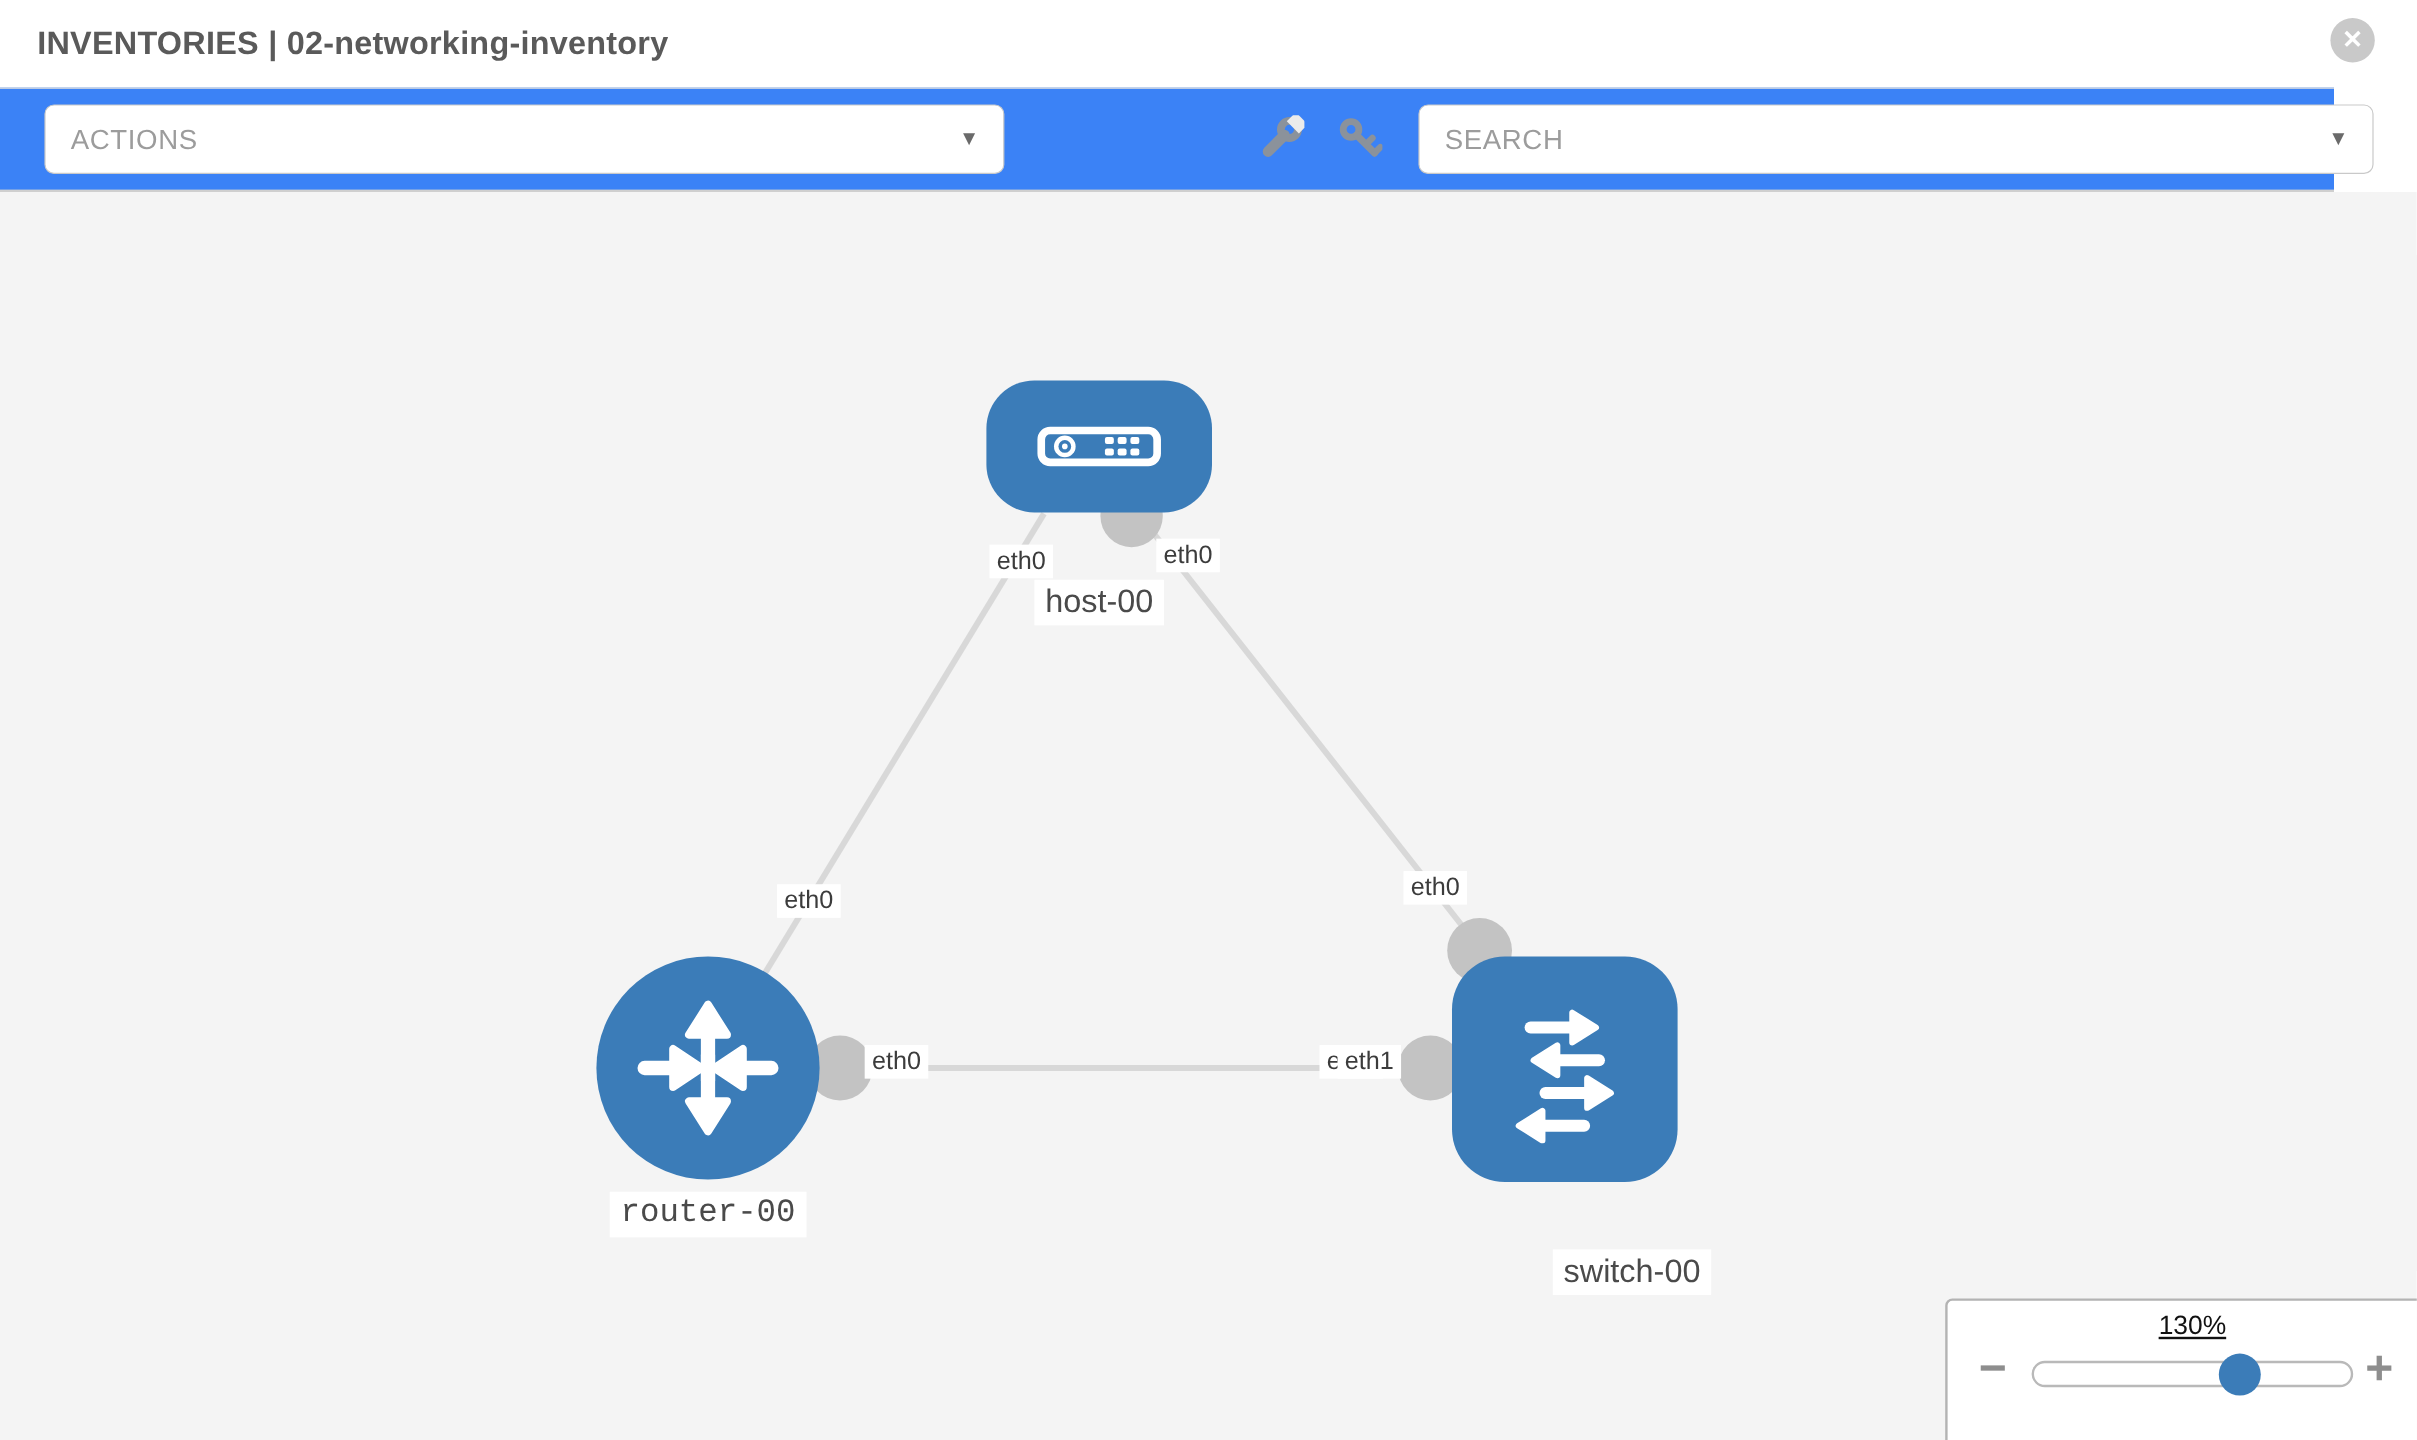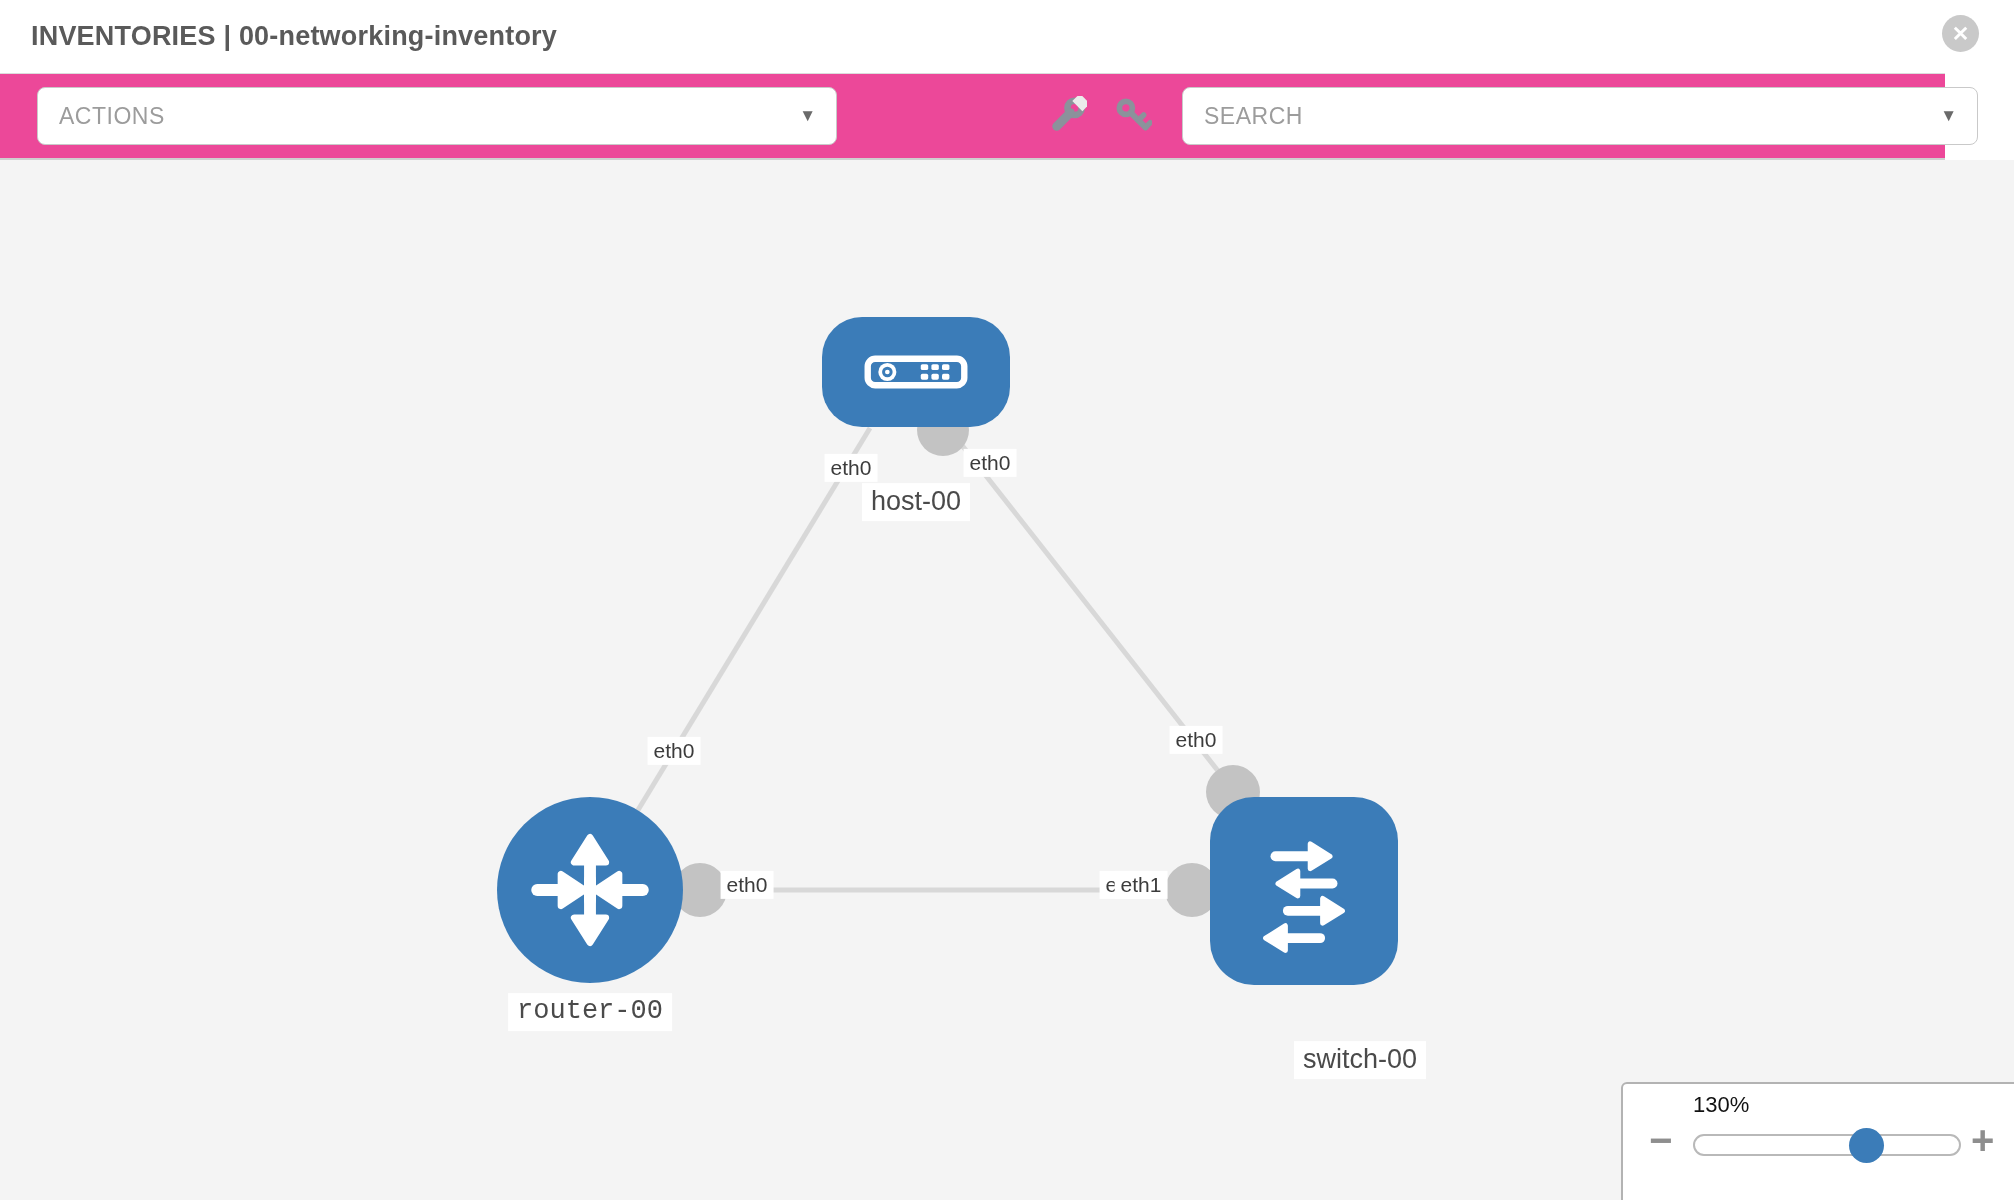--- a/index.html
+++ b/index.html
@@ -9,21 +9,21 @@
 
   
   .header { position:absolute; left:0; top:0; width:2014px; height:73px; background:#ffffff; }
   .header .title { position:absolute; left:31px; top:0; height:73px; display:flex; align-items:center;
     font-size:27px; font-weight:bold; color:#5a5a5a; letter-spacing:0.2px; }
   .close-btn { position:absolute; left:1942px; top:15px; width:37px; height:37px; border-radius:50%;
     background:#c9c9c9; display:flex; align-items:center; justify-content:center; cursor:pointer; }
   .close-btn span { color:#ffffff; font-size:21px; font-weight:bold; line-height:1; }
 
   
-  .toolbar { position:absolute; left:0; top:73px; width:1945px; height:87px; background:#ec4899;
+  .toolbar { position:absolute; left:0; top:73px; width:1945px; height:87px; background:#3b82f6;
     border-top:1px solid #dcdcdc; border-bottom:2px solid #cfcfcf; }
   .select-box { position:absolute; top:13px; height:58px; background:#ffffff; border:1px solid #c9c9c9;
     border-radius:8px; display:flex; align-items:center; cursor:pointer; }
   .select-box .lbl { margin-left:21px; font-size:23px; color:#9c9c9c; letter-spacing:0.5px; }
   .select-box .caret { position:absolute; right:20px; top:50%; transform:translateY(-50%);
     font-size:17px; color:#6a6a6a; }
   #actions-box { left:37px; width:800px; }
   #search-box { left:1182px; width:796px;align-items:center; }
   .tool-icon { position:absolute; top:22px; width:38px; height:38px; cursor:pointer; }
   #wrench { left:1049px; }
@@ -48,38 +48,38 @@
   #chip-bs-mid      { left:1196px; top:580px; }
   #chip-c-left      { left:747px;  top:725px; }
   #chip-c-right-bk  { left:1126px; top:725px; }
   #chip-c-right-ft  { left:1141px; top:725px; }
   #chip-router-name { left:590px;  top:805px;font-family:Liberation Mono, monospace; }
   #chip-switch-name { left:1360px; top:853px; }
 
   
   .zoom-panel { position:absolute; left:1621px; top:1082px; width:400px; height:125px; background:#ffffff;
     border:2px solid #b3b3b3; border-radius:6px 0 0 0; z-index:10; }
-  .zoom-percent { position:absolute; left:70px; top:8px; width:268px; 
-    font-size:22px; color:#111111; }
+  .zoom-percent { position:absolute; left:70px; top:8px; width:268px; text-align:center;
+    font-size:22px; color:#111111;text-decoration:underline; }
   .zoom-minus, .zoom-plus { position:absolute; top:36px; font-size:40px; font-weight:bold;
     color:#8e8e8e; line-height:40px; cursor:pointer; }
   .zoom-minus { left:26px; }
   .zoom-plus  { left:348px; }
   .zoom-track { position:absolute; left:70px; top:50px; width:268px; height:22px; background:#ffffff;
     border:2px solid #b9b9b9; border-radius:12px; cursor:pointer; }
   .zoom-knob { position:absolute; left:154px; top:-8px; width:35px; height:35px; border-radius:50%;
     background:#3b7cb8; cursor:grab; }
 </style>
 </head>
 <body>
 
 <div id="app">
 
   <div class="header">
-    <div class="title">INVENTORIES | 00-networking-inventory</div>
+    <div class="title">INVENTORIES | 02-networking-inventory</div>
     <div class="close-btn">
       <span>✕</span>
     </div>
   </div>
 
   <div class="toolbar">
     <div class="select-box" id="actions-box">
       <span class="lbl">ACTIONS</span>
       <span class="caret">▼</span>
     </div>

